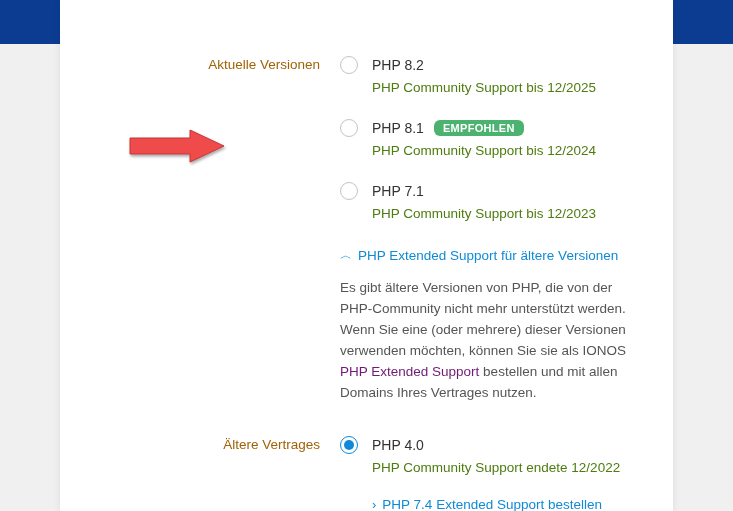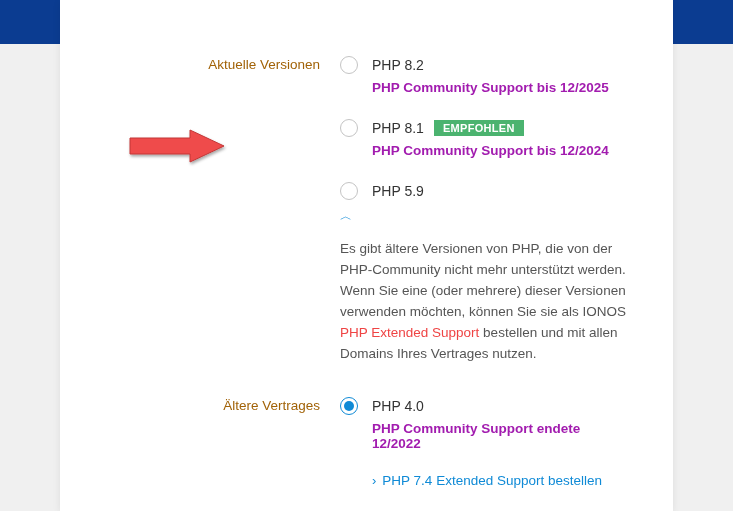--- a/index.html
+++ b/index.html
@@ -76,33 +76,32 @@
       left: 50%;
       transform: translate(-50%, -50%);
     }
     .option-label {
       font-size: 14px;
       color: #333;
       font-weight: 500;
     }
     .option-sub {
       font-size: 13.5px;
-      color: #a21caf;
+      color: #4d7c0f;
       margin-left: 32px;
       margin-bottom: 24px;
-      font-weight: bold;
     }
     .badge {
       display: inline-block;
       background: #4bb36f;
       color: #fff;
       font-size: 11px;
       font-weight: 700;
       padding: 2px 9px;
-      border-radius: 0;
+      border-radius: 6px;
       margin-left: 10px;
       letter-spacing: 0.3px;
     }
     .expander {
       color: #0f8ad6;
       font-size: 13.5px;
       cursor: pointer;
       margin-bottom: 14px;
       display: inline-flex;
       align-items: center;
@@ -111,21 +110,21 @@
       margin-right: 6px;
       font-size: 12px;
     }
     .info-block {
       font-size: 13.5px;
       color: #555;
       line-height: 1.55;
       margin-bottom: 32px;
     }
     .info-block a {
-      color: #ef4444;
+      color: #701a75;
       text-decoration: none;
     }
     .order-link {
       color: #0f8ad6;
       font-size: 13.5px;
       cursor: pointer;
       margin-left: 32px;
       display: inline-flex;
       align-items: center;
     }
@@ -164,25 +163,27 @@
 
         <div class="option">
           <span class="radio"></span>
           <span class="option-label">PHP 8.1</span>
           <span class="badge">EMPFOHLEN</span>
         </div>
         <div class="option-sub">PHP Community Support bis 12/2024</div>
 
         <div class="option">
           <span class="radio"></span>
-          <span class="option-label">PHP 5.9</span>
-        </div>
+          <span class="option-label">PHP 7.1</span>
+        </div>
+        <div class="option-sub">PHP Community Support bis 12/2023</div>
 
         <div class="expander">
           <span class="chev">︿</span>
+          <span>PHP Extended Support für ältere Versionen</span>
         </div>
 
         <div class="info-block">
           <span>Es gibt ältere Versionen von PHP, die von der PHP-Community nicht mehr unterstützt werden. Wenn Sie eine (oder mehrere) dieser Versionen verwenden möchten, können Sie sie als IONOS </span><a href="#">PHP Extended Support</a><span> bestellen und mit allen Domains Ihres Vertrages nutzen.</span>
         </div>
 
       </div>
     </div>
 
     <div class="row">

